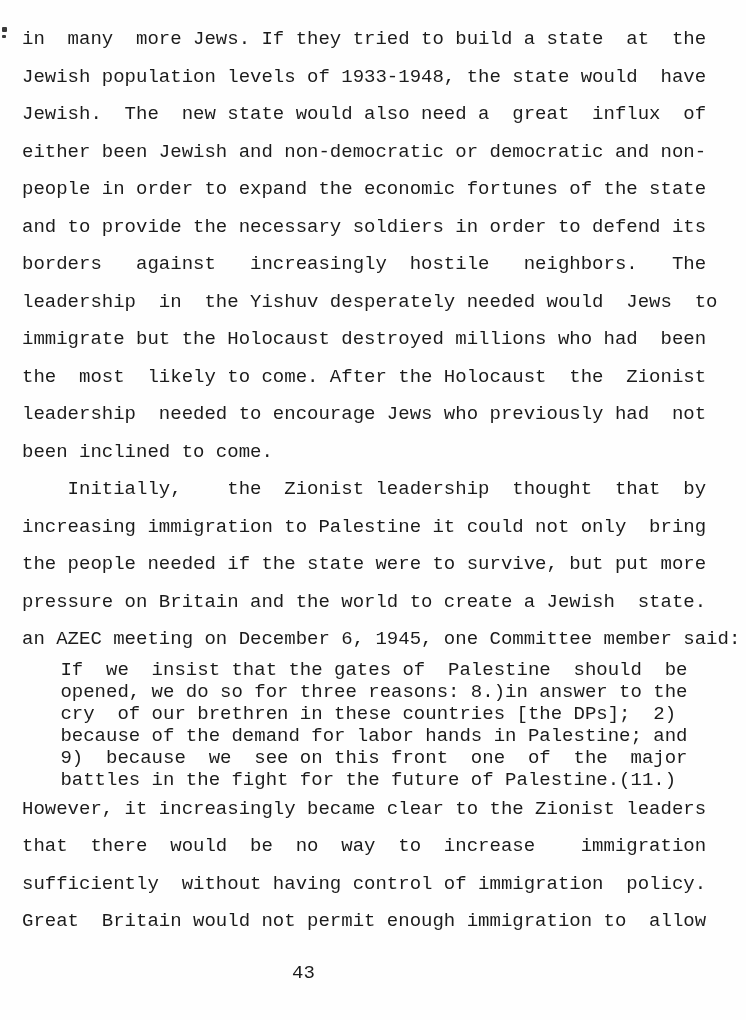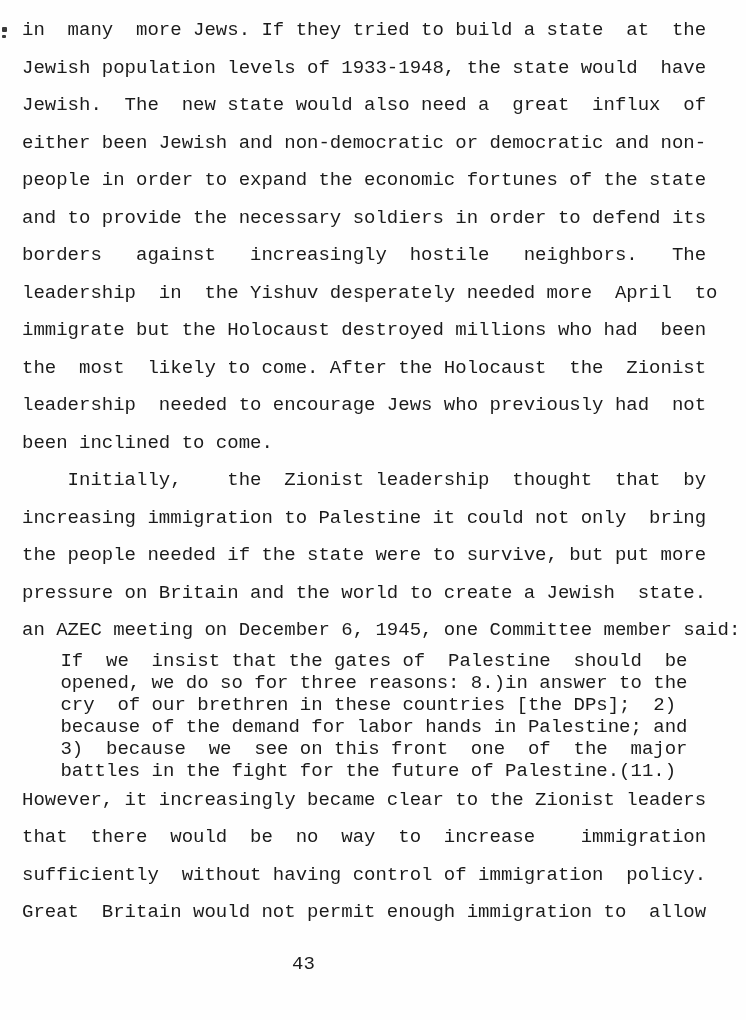--- a/index.html
+++ b/index.html
@@ -12,21 +12,21 @@
     width: 746px;
     height: 1020px;
     background: #fefefe;
     overflow: hidden;
     font-family: "Liberation Mono", "DejaVu Sans Mono", monospace;
     color: #1b1b1b;
     box-sizing: border-box;
   }
   .text-column {
     position: absolute;
-    top: 12px;
+    top: 21px;
     left: 22px;
     width: 700px;
   }
   .line {
     white-space: pre;
     font-size: 19px;
     letter-spacing: 0px;
   }
   .body-block .line {
     line-height: 37.5px;
@@ -69,39 +69,39 @@
   <div class="text-column">
 
     <div class="body-block">
         <div class="line">in  many  more Jews. If they tried to build a state  at  the</div>
         <div class="line">Jewish population levels of 1933-1948, the state would  have</div>
         <div class="line">Jewish.  The  new state would also need a  great  influx  of</div>
         <div class="line">either been Jewish and non-democratic or democratic and non-</div>
         <div class="line">people in order to expand the economic fortunes of the state</div>
         <div class="line">and to provide the necessary soldiers in order to defend its</div>
         <div class="line">borders   against   increasingly  hostile   neighbors.   The</div>
-        <div class="line">leadership  in  the Yishuv desperately needed more  April  to</div>
+        <div class="line">leadership  in  the Yishuv desperately needed would  Jews  to</div>
         <div class="line">immigrate but the Holocaust destroyed millions who had  been</div>
         <div class="line">the  most  likely to come. After the Holocaust  the  Zionist</div>
         <div class="line">leadership  needed to encourage Jews who previously had  not</div>
         <div class="line">been inclined to come.</div>
       </div>
       <div class="body-block">
         <div class="line">    Initially,    the  Zionist leadership  thought  that  by</div>
         <div class="line">increasing immigration to Palestine it could not only  bring</div>
         <div class="line">the people needed if the state were to survive, but put more</div>
         <div class="line">pressure on Britain and the world to create a Jewish  state.</div>
         <div class="line">an AZEC meeting on December 6, 1945, one Committee member said:</div>
       </div>
       <div class="quote-block">
         <div class="line">If  we  insist that the gates of  Palestine  should  be</div>
         <div class="line">opened, we do so for three reasons: 8.)in answer to the</div>
         <div class="line">cry  of our brethren in these countries [the DPs];  2)</div>
         <div class="line">because of the demand for labor hands in Palestine; and</div>
-        <div class="line">3)  because  we  see on this front  one  of  the  major</div>
+        <div class="line">9)  because  we  see on this front  one  of  the  major</div>
         <div class="line">battles in the fight for the future of Palestine.(11.)</div>
       </div>
       <div class="body-block">
         <div class="line">However, it increasingly became clear to the Zionist leaders</div>
         <div class="line">that  there  would  be  no  way  to  increase    immigration</div>
         <div class="line">sufficiently  without having control of immigration  policy.</div>
         <div class="line">Great  Britain would not permit enough immigration to  allow</div>
       </div>
       <div class="page-number-row">43</div>
   </div>

